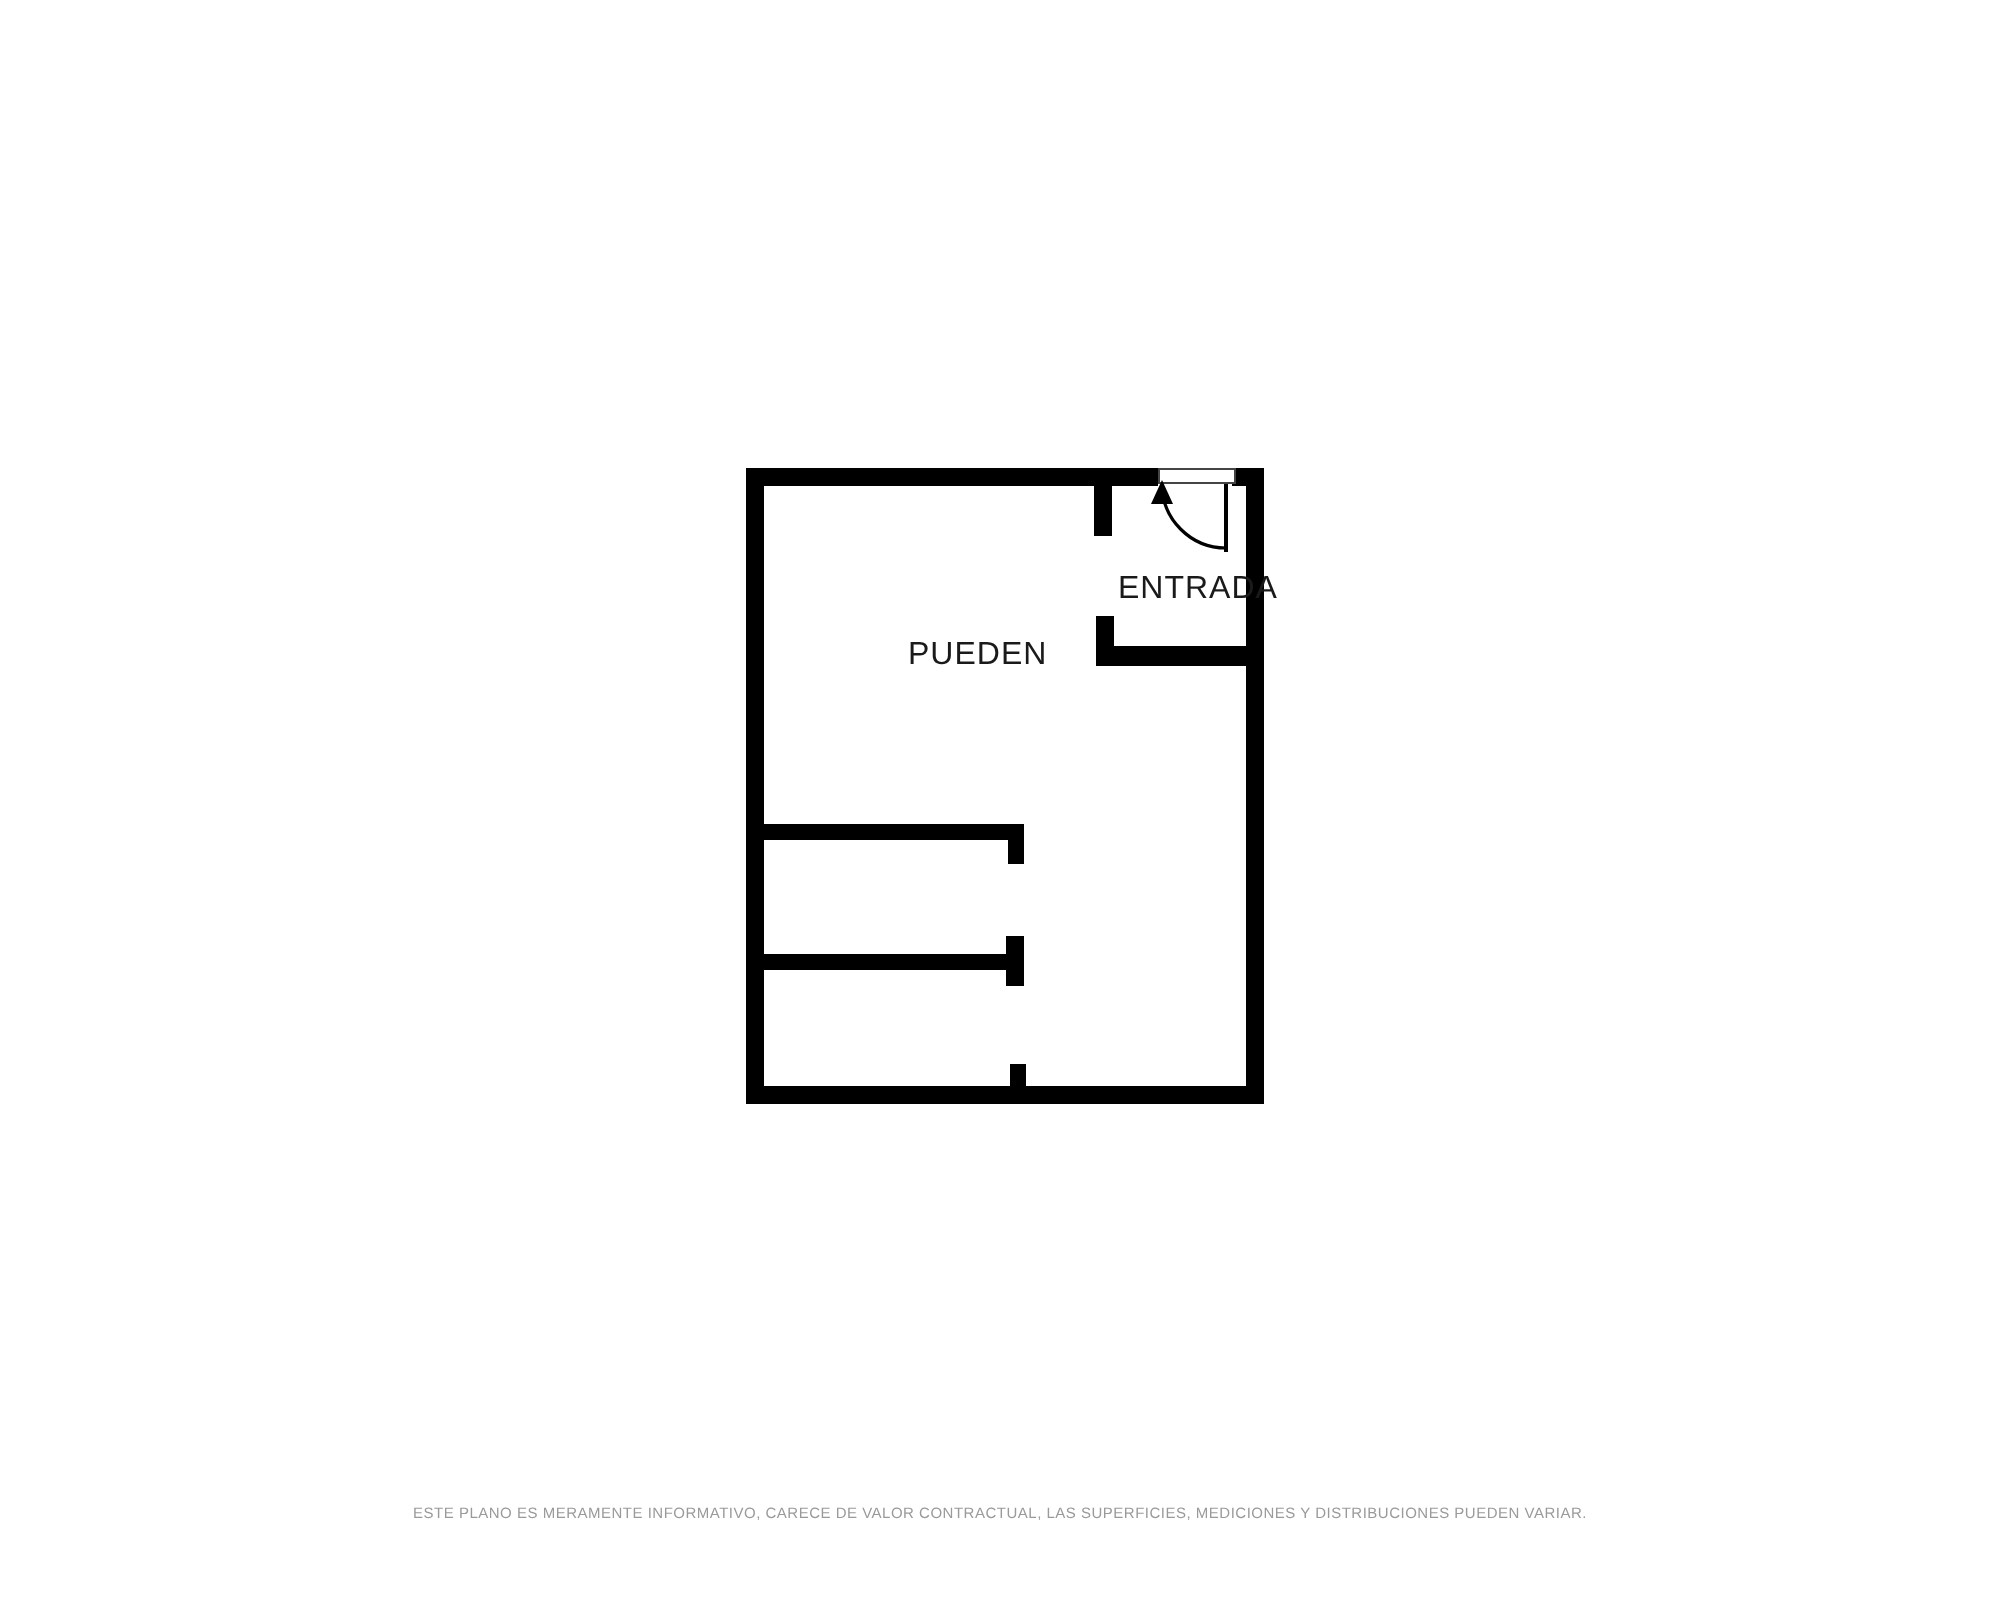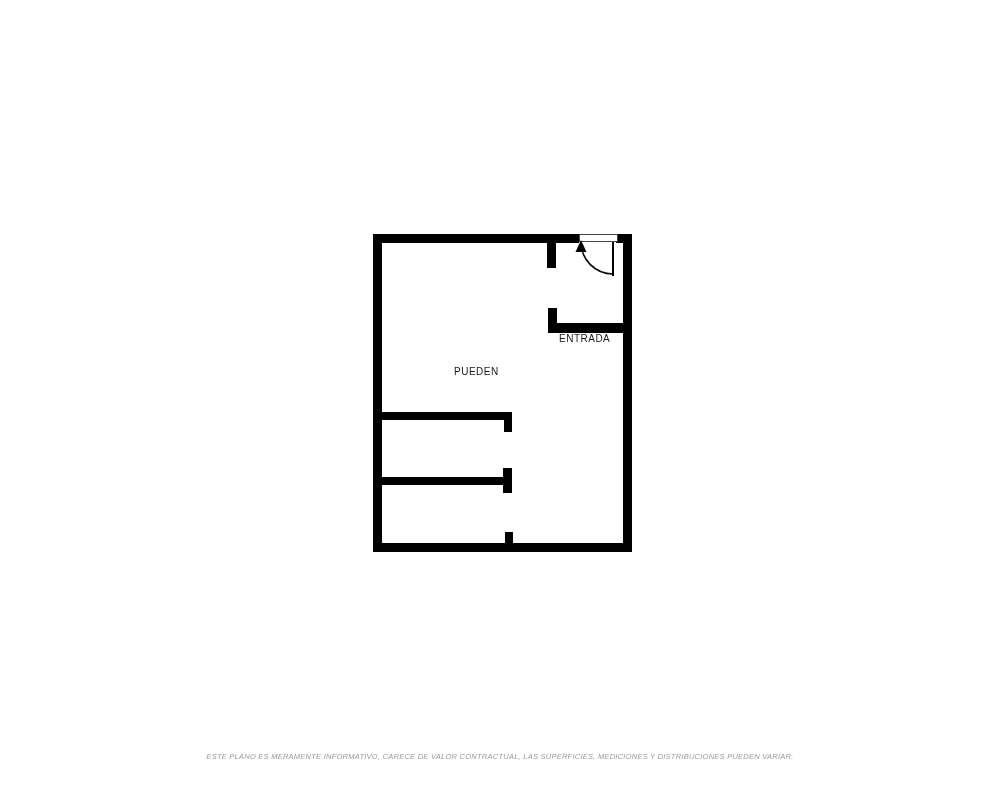--- a/index.html
+++ b/index.html
@@ -16,26 +16,25 @@
     width: 1000px;
     height: 800px;
     background: var(--background, #ffffff);
   }
   .wall {
     position: absolute;
     background: var(--wall, #000000);
   }
   .room-label {
     position: absolute;
-    font-size: 10px;
+    font-size: 16px;
     line-height: 15px;
     color: var(--label-text, #1a1a1a);
     letter-spacing: 0.5px;
     white-space: nowrap;
-    margin-top: 44px;
   }
   .door-threshold {
     position: absolute;
     left: 579px;
     top: 234px;
     width: 37px;
     height: 6px;
     background: #ffffff;
     border: 1px solid #444444;
   }
@@ -57,21 +56,20 @@
   .disclaimer {
     position: absolute;
     left: 0;
     top: 752px;
     width: 1000px;
     text-align: center;
     font-size: 7.5px;
     letter-spacing: 0.25px;
     color: var(--disclaimer-text, #9a9a9a);
     white-space: nowrap;
-    font-style: italic;
   }
 </style>
 </head>
 <body>
 
 <div class="canvas">
 
   <div class="plan">
 
     <div class="wall" style="left:373px; top:234px; width:206px; height:9px;"></div>

